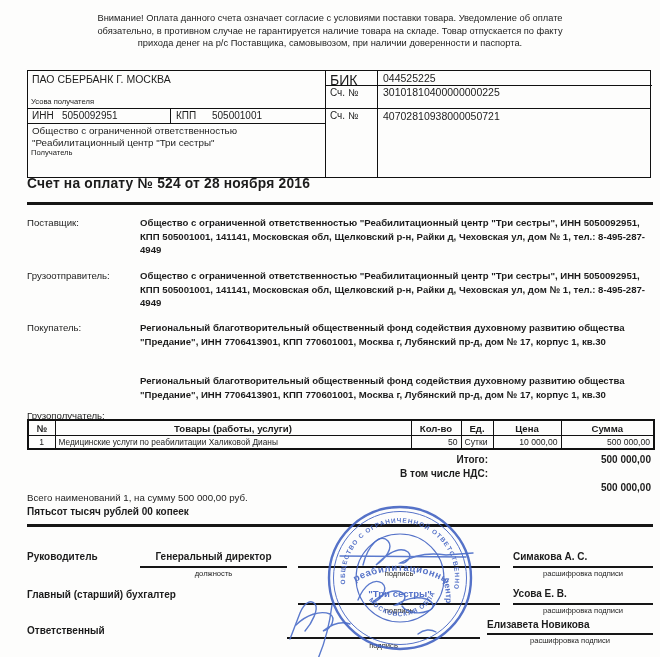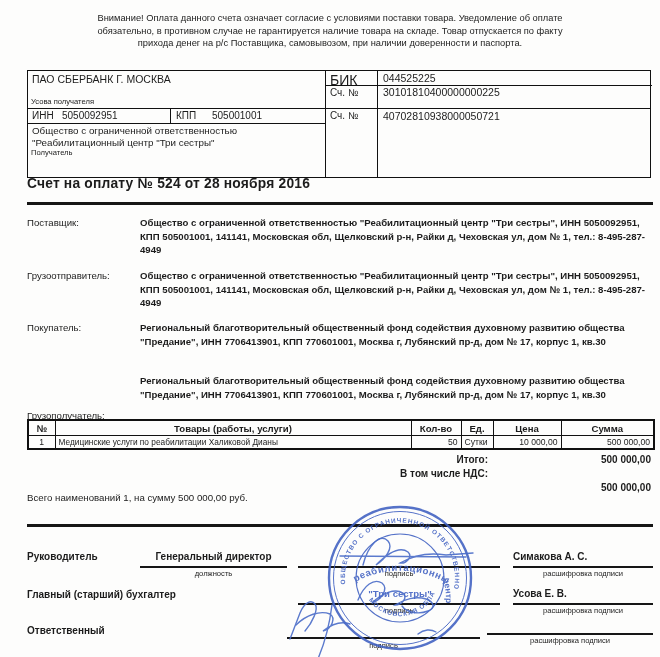--- a/index.html
+++ b/index.html
@@ -118,20 +118,21 @@
   </tbody>
     </table>
 
   <div class="abs tot-label" style="top:454px;left:288px;">Итого:</div>
   <div class="abs tot-value" style="top:454px;left:531px;">500 000,00</div>
   <div class="abs tot-label" style="top:468px;left:288px;">В том числе НДС:</div>
   <div class="abs tot-value" style="top:468px;left:531px;"></div>
   <div class="abs tot-value" style="top:482px;left:531px;">500 000,00</div>
 
   <div class="abs sum-line1">Всего наименований 1, на сумму 500 000,00 руб.</div>
+  <div class="abs sum-line2">Пятьсот тысяч рублей 00 копеек</div>
   <div class="abs rule" style="top:524px;"></div>
 
   <div class="abs sig-role" style="top:551px;">Руководитель</div>
   <div class="abs sig-pos" style="left:140px;top:551px;width:147px;">Генеральный директор</div>
   <div class="abs sig-line" style="left:140px;top:566px;width:147px;"></div>
   <div class="abs sig-cap" style="left:140px;top:569px;width:147px;">должность</div>
   <div class="abs sig-line" style="left:298px;top:566px;width:202px;"></div>
   <div class="abs sig-cap" style="left:298px;top:569px;width:202px;">подпись</div>
   <div class="abs sig-name" style="left:513px;top:551px;width:140px;">Симакова А. С.</div>
   <div class="abs sig-line" style="left:513px;top:566px;width:140px;"></div>
@@ -140,20 +141,21 @@
   <div class="abs sig-role" style="top:589px;">Главный (старший) бухгалтер</div>
   <div class="abs sig-line" style="left:298px;top:603px;width:202px;"></div>
   <div class="abs sig-cap" style="left:298px;top:606px;width:202px;">подпись</div>
   <div class="abs sig-name" style="left:513px;top:588px;width:140px;">Усова Е. В.</div>
   <div class="abs sig-line" style="left:513px;top:603px;width:140px;"></div>
   <div class="abs sig-cap" style="left:513px;top:606px;width:140px;">расшифровка подписи</div>
 
   <div class="abs sig-role" style="top:625px;">Ответственный</div>
   <div class="abs sig-line" style="left:287px;top:637px;width:193px;"></div>
   <div class="abs sig-cap" style="left:287px;top:641px;width:193px;">подпись</div>
+  <div class="abs sig-name" style="left:487px;top:619px;width:166px;">Елизавета Новикова</div>
   <div class="abs sig-line" style="left:487px;top:633px;width:166px;"></div>
   <div class="abs sig-cap" style="left:487px;top:636px;width:166px;">расшифровка подписи</div>
 
   <svg class="abs stamp-layer" viewBox="0 0 270 164">
     <g opacity="0.88">
       <circle cx="132" cy="85" r="71" fill="none" stroke="#3e5fc1" stroke-width="2.4"></circle>
       <circle cx="132" cy="85" r="66.5" fill="none" stroke="#3e5fc1" stroke-width="1"></circle>
       <circle cx="132" cy="85" r="44" fill="none" stroke="#3e5fc1" stroke-width="1.1"></circle>
       <defs>
         <path id="arcTop" d="M 78,95 A 55,55 0 1 1 186,95"></path>

